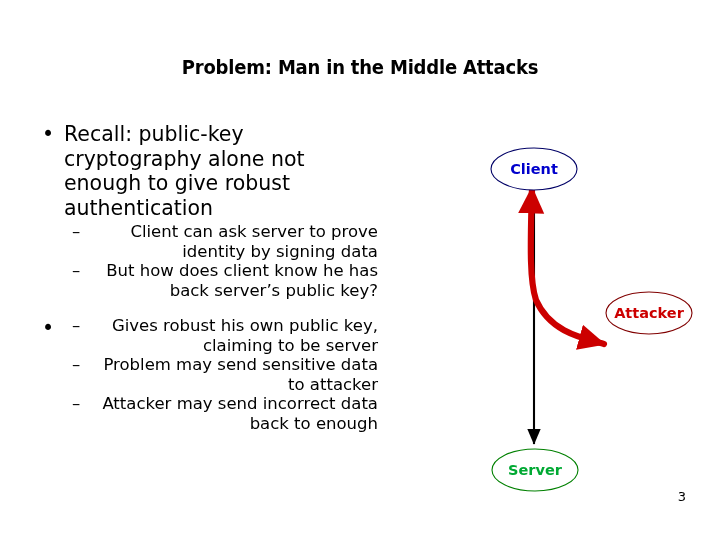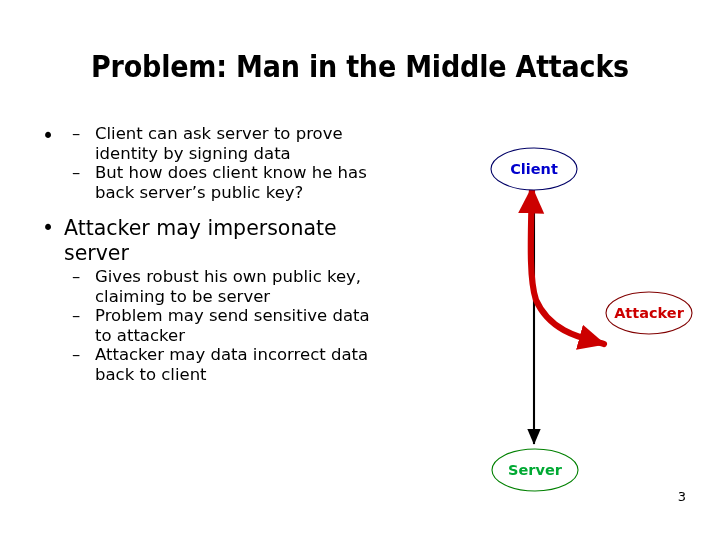--- a/index.html
+++ b/index.html
@@ -25,21 +25,21 @@
 
   
   #slide-title {
     position: absolute;
     left: 0;
     top: 50px;
     width: 720px;
     text-align: center;
     font-family: "DejaVu Sans Condensed", "Liberation Sans Narrow", "Liberation Sans", sans-serif;
     font-weight: bold;
-    font-size: 30px;
+    font-size: 20px;
     line-height: 34px;
     color: #000000;
     letter-spacing: -0.2px;
     white-space: nowrap;
   }
 
   
   #body-col {
     position: absolute;
     left: 26px;
@@ -86,21 +86,21 @@
     color: #000000;
   }
   li.b2 > .dash {
     position: absolute;
     left: 8px;
     top: 0px;
     font-size: 16.5px;
     line-height: 19.5px;
     color: #000000;
   }
-  li.b2 > .txt { display: block; }
+  li.b2 > .txt { display: block; text-align: right; }
   .gap-b2group  { height: 14px; }
 
   
   #diagram {
     position: absolute;
     left: 460px;
     top: 132px;
     width: 260px;
     height: 390px;
   }
@@ -127,49 +127,49 @@
 
 <div id="slide">
 
   <div id="slide-title">Problem: Man in the Middle Attacks</div>
 
   <div id="body-col">
     <ul class="lvl1">
 
       <li class="b1">
         <span class="dot">•</span>
+        <span class="txt">Recall: public-key cryptography alone not enough to give robust authentication</span>
         <ul class="lvl2">
           <li class="b2">
             <span class="dash">–</span>
             <span class="txt">Client can ask server to prove identity by signing data</span>
           </li>
           <li class="b2">
             <span class="dash">–</span>
             <span class="txt">But how does client know he has back server’s public key?</span>
           </li>
         </ul>
       </li>
 
       <li class="gap-b2group"></li>
 
       <li class="b1">
         <span class="dot">•</span>
-        <span class="txt">Attacker may impersonate server</span>
         <ul class="lvl2">
           <li class="b2">
             <span class="dash">–</span>
             <span class="txt">Gives robust his own public key, claiming to be server</span>
           </li>
           <li class="b2">
             <span class="dash">–</span>
             <span class="txt">Problem may send sensitive data to attacker</span>
           </li>
           <li class="b2">
             <span class="dash">–</span>
-            <span class="txt">Attacker may data incorrect data back to client</span>
+            <span class="txt">Attacker may send incorrect data back to enough</span>
           </li>
         </ul>
       </li>
 
     </ul>
   </div>
 
   <div id="diagram">
     <svg width="260" height="390" viewBox="0 0 260 390" xmlns="http://www.w3.org/2000/svg">
       <defs>

